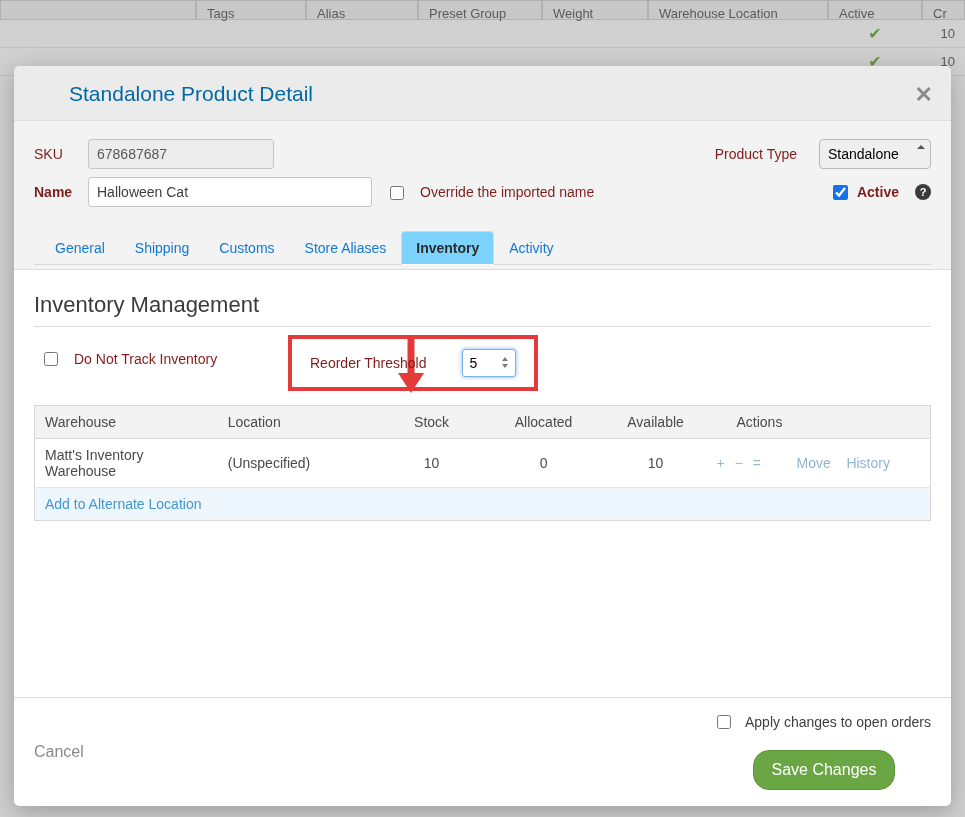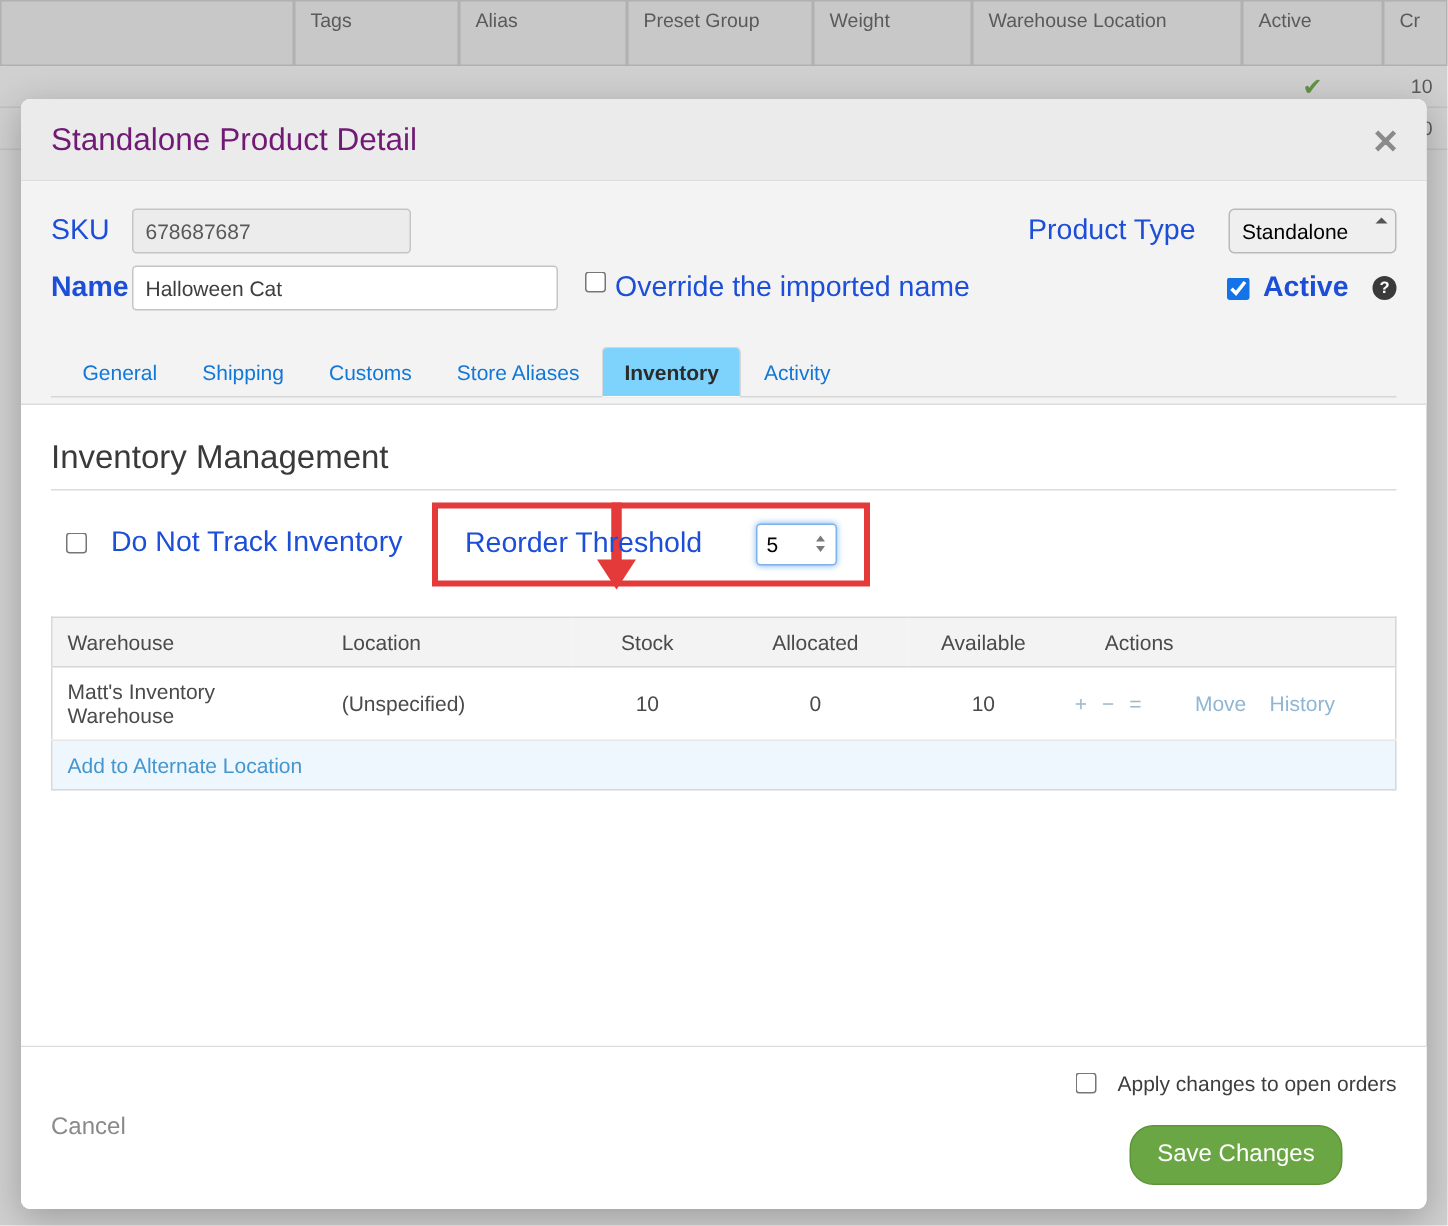--- a/index.html
+++ b/index.html
@@ -6,21 +6,21 @@
   html, body {
     margin: 0; padding: 0;
     font-family: -apple-system, BlinkMacSystemFont, "Segoe UI", Helvetica, Arial, sans-serif;
     background: #ffffff;
     width: 965px; height: 817px;
   }
   .bg-table {
     position: absolute; top: 0; left: 0; width: 965px;
   }
   .bg-header-row {
-    display: flex; height: 44px; background: #f3f3f3;
+    display: flex; height: 20px; background: #f3f3f3;
   }
   .bg-header-cell {
     font-size: 13px; color: #4a4a4a; padding: 5px 10px;
     border: 1px solid #cfcfcf;
     background: #f3f3f3;
   }
   .bg-row {
     display: flex; height: 28px;
   }
   .bg-cell {
@@ -43,38 +43,38 @@
   }
   .modal-header {
     background: #ebebeb;
     border-top-left-radius: 6px; border-top-right-radius: 6px;
     border-bottom: 1px solid #dcdcdc;
     padding: 16px 20px 14px 20px;
     display: flex; align-items: center;
     position: relative;
   }
   .modal-title {
-    font-size: 21px; color: #701a75; font-weight: 400;
+    font-size: 21px; color: #0369a1; font-weight: 400; margin-left: 35px;
   }
   .close-x {
     position: absolute; right: 18px; top: 16px;
     font-size: 22px; color: #8a8a8a; cursor: pointer;
     font-weight: bold;
   }
   .modal-body {
     flex: 1; padding: 0; position: relative;
   }
   .form-upper {
     background: #f3f3f3;
     padding: 18px 20px 4px 20px;
     border-bottom: 1px solid #dcdcdc;
   }
   .row { display: flex; align-items: center; margin-bottom: 8px; }
   .lbl {
-    font-size: 19px; color: #1d4ed8; margin-right: 10px;
+    font-size: 14px; color: #7f1d1d; margin-right: 10px;
     white-space: nowrap;
   }
   .inp {
     height: 30px; padding: 4px 8px;
     font-size: 14px; color: #3e3e3e;
     border: 1px solid #c5c5c5; border-radius: 3px; background: #fff;
   }
   .sku-inp {
     width: 186px; background: #ececec; color: #585858;
   }
@@ -257,21 +257,21 @@
             <select class="select">
               <option>Standalone</option>
             </select>
           </span>
         </div>
       </div>
 
       <div class="row">
         <span class="lbl" style="width:44px;font-weight:bold;">Name</span>
         <input class="inp name-inp" value="Halloween Cat" style="">
-        <div style="display:flex;align-items:flex-start;margin-left:18px;">
+        <div style="display:flex;align-items:flex-end;margin-left:18px;gap:10px;">
           <input type="checkbox" class="chk" style="">
           <span class="lbl">Override the imported name</span>
         </div>
         <div class="right-group">
           <div class="active-chk-wrap">
             <input type="checkbox" class="active-chk" checked="" style="">
             <span class="lbl" style="font-weight:600;">Active</span>
             <span class="help-icon">?</span>
           </div>
         </div>

